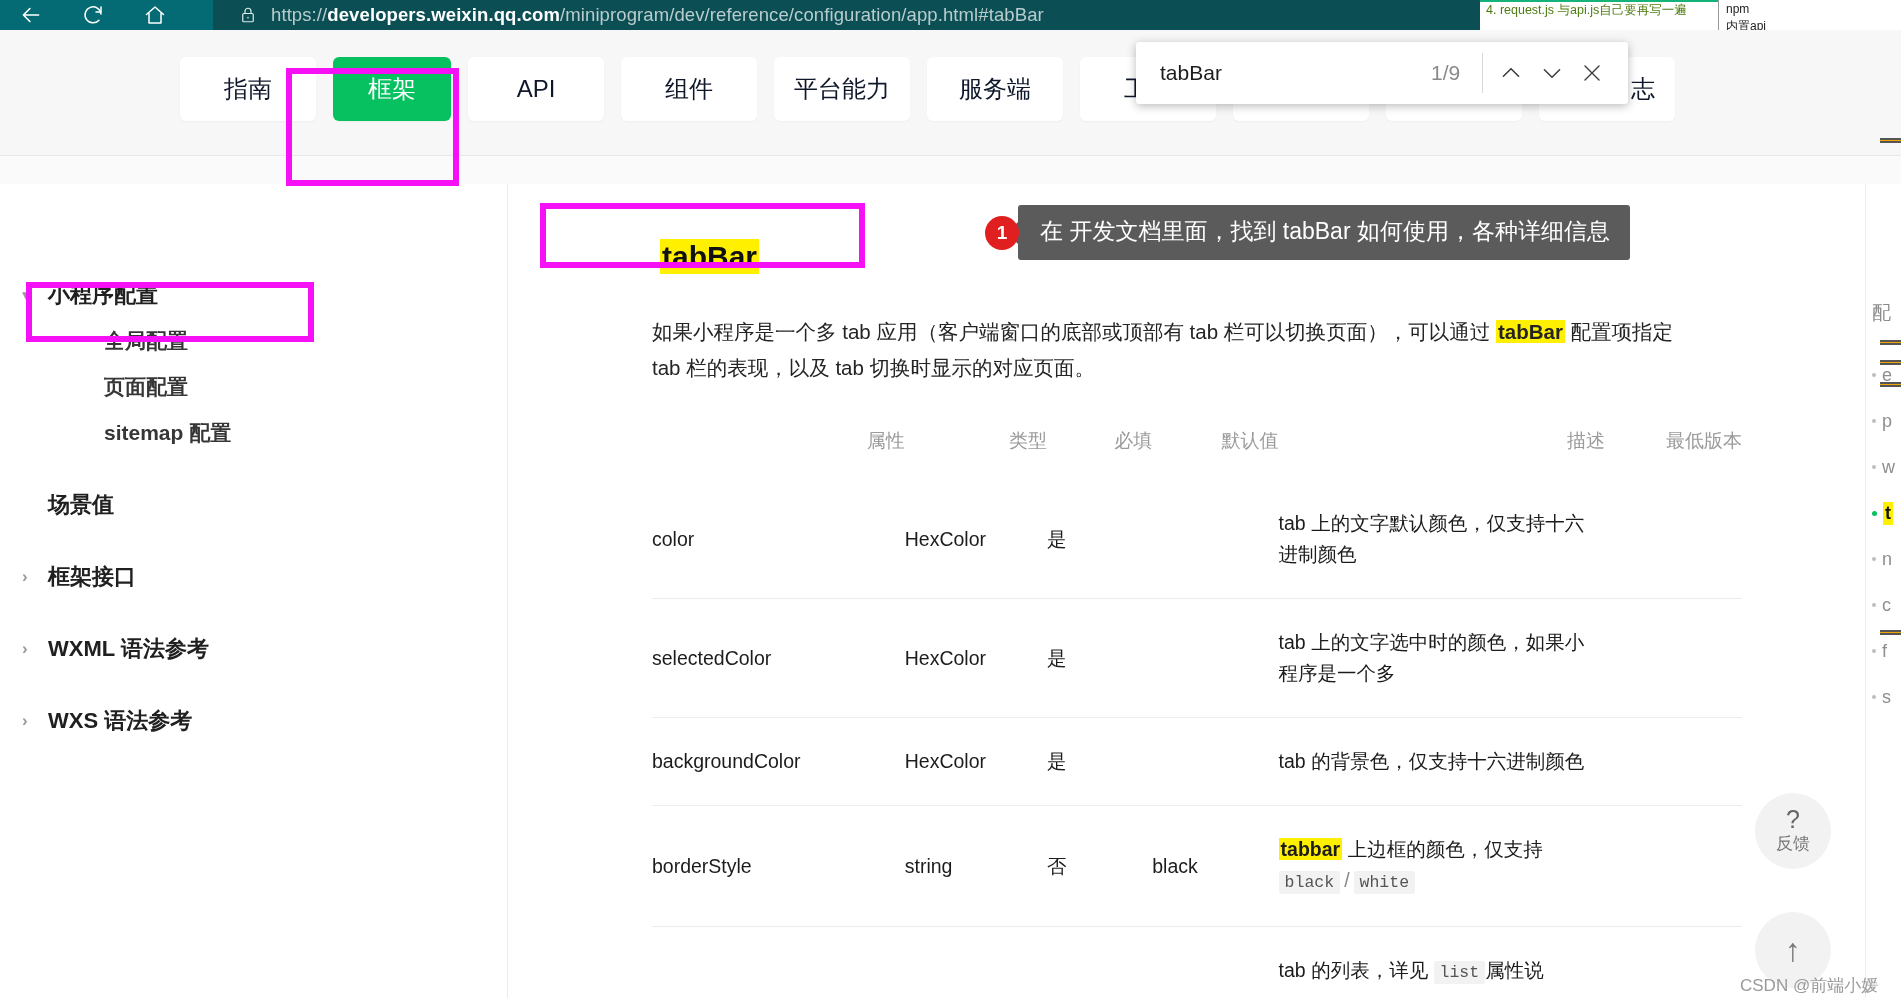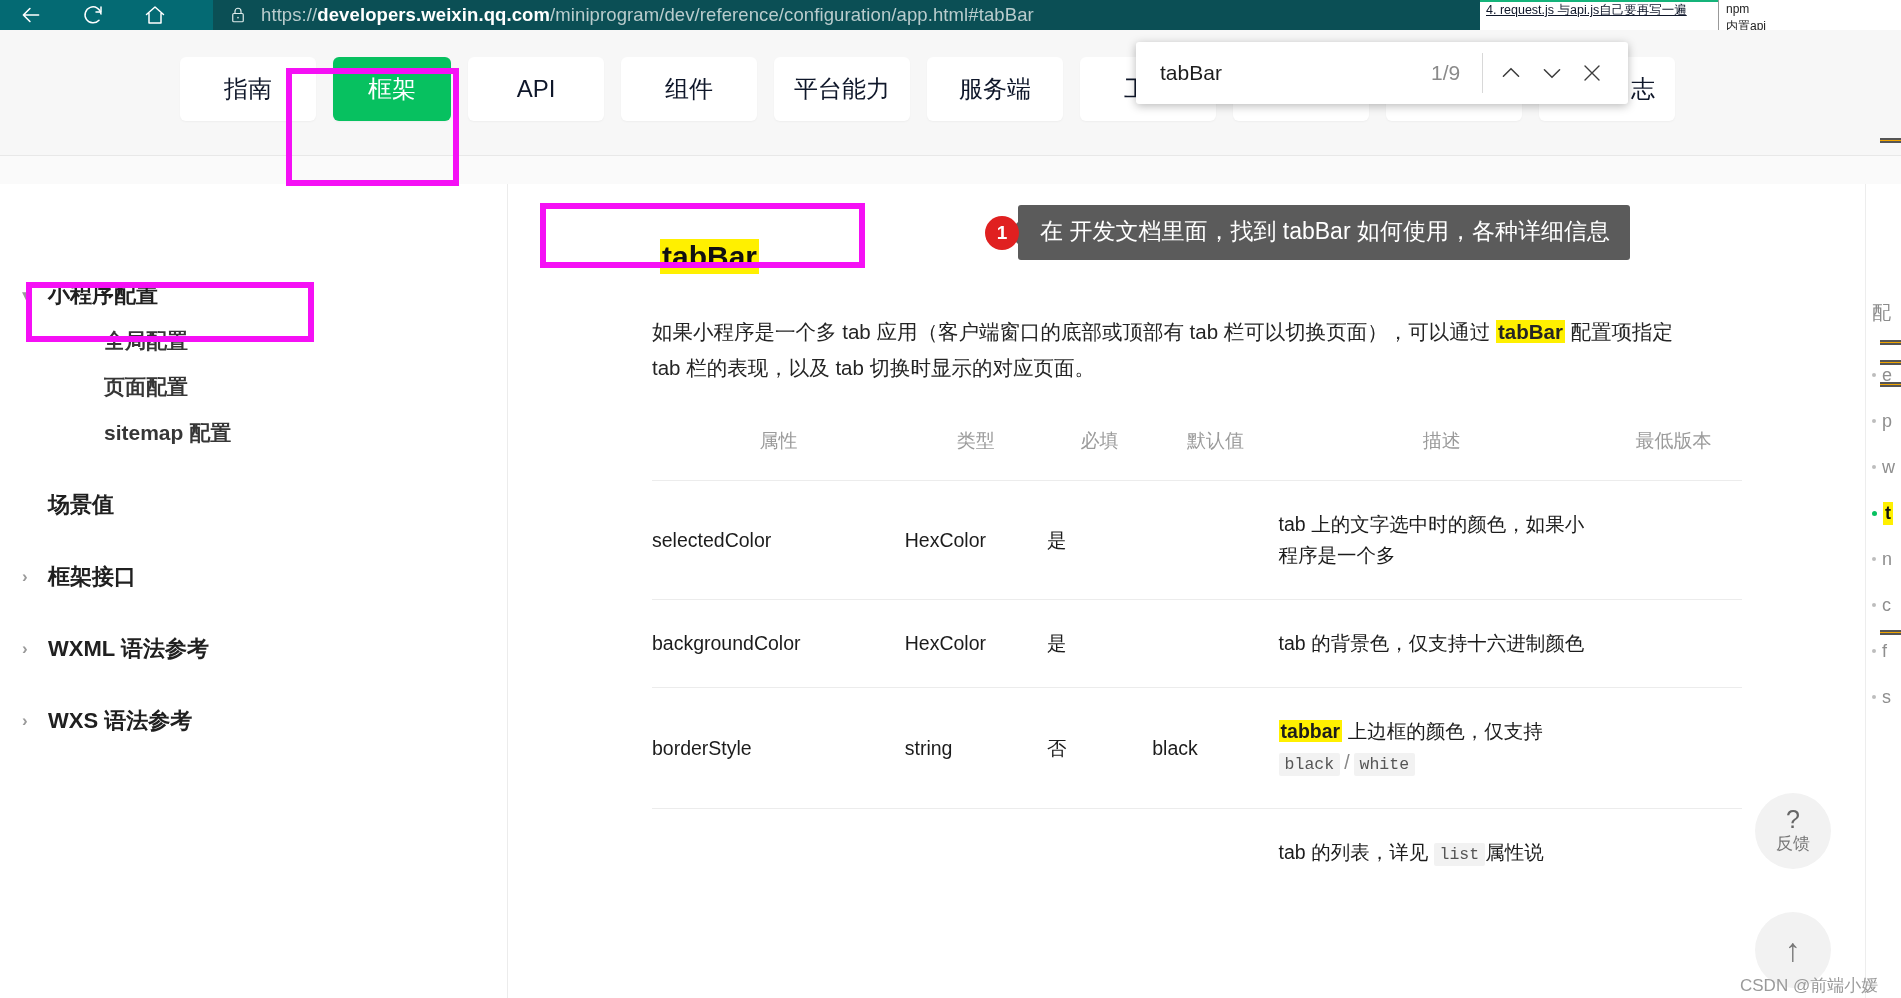--- a/index.html
+++ b/index.html
@@ -13,23 +13,22 @@
 
   
   .bg-window {
     position: absolute; top: 0; left: 1478px; width: 423px; height: 36px;
     background: #ffffff; display: flex; z-index: 1;
   }
   .bg-win-left {
     width: 240px; height: 100%;
     border: 2px solid #15b37a; border-right: none;
     background: #fff; padding: 1px 3px 0 6px;
-    font-size: 12.5px; color: #0f172a; line-height: 15px; overflow: hidden;
+    font-size: 12.5px; color: #4d7c0f; line-height: 15px; overflow: hidden;
     white-space: nowrap;
-    text-decoration: underline;
   }
   .bg-win-right {
     flex: 1; height: 100%; border-left: 1px solid #999;
     padding: 1px 0 0 7px; font-size: 12px; color: #222;
     line-height: 17px; background: #fff;
   }
 
   
   .chrome {
     position: absolute; top: 0; left: 0; width: 1480px; height: 30px;
@@ -40,21 +39,21 @@
     display: flex; align-items: center; gap: 0;
   }
   .cbtn {
     width: 62px; height: 30px; display: flex; align-items: center; justify-content: center;
     cursor: pointer;
   }
   .cbtn svg { display: block; }
   .urlbar {
     position: absolute; top: 0; left: 213px; right: 0; height: 30px;
     background: #0b4f55; display: flex; align-items: center;
-    padding-left: 16px; gap: 14px;
+    padding-left: 26px; gap: 14px;
   }
   .url-text {
     font-size: 18.5px; color: #cfdede; letter-spacing: .1px;
     white-space: nowrap; overflow: hidden;
   }
   .url-text b { color: #ffffff; font-weight: 700; }
   .url-text .dim { color: #b9cccd; font-weight: 400; }
 
   
   .page {
@@ -125,21 +124,21 @@
   }
   h1.doc-title .hl { background: #fff000; padding: 1px 2px; }
   .intro {
     font-size: 20.5px; line-height: 36px; color: #242424;
     margin-bottom: 42px; max-width: 1090px;
   }
   .intro .hl { background: #fff000; font-weight: 700; padding: 0 2px; }
 
   table.props { width: 1090px; border-collapse: collapse; }
   table.props th {
-    text-align: center; font-size: 19px; font-weight: 400; color: #9b9b9b;
+    text-align: right; font-size: 19px; font-weight: 400; color: #9b9b9b;
     padding: 0 0 26px 0; vertical-align: top;
   }
   table.props td {
     font-size: 19.5px; color: #1c1c1c; vertical-align: middle;
     padding: 28px 10px 28px 0; line-height: 31px;
     border-top: 1px solid #ececec;
   }
   table.props tr.first td { border-top: none; }
   .col-attr  { width: 240px; }
   .col-type  { width: 135px; margin-left: 35px; }
@@ -344,20 +343,28 @@
           <tr>
             <th class="col-attr">属性</th>
             <th class="col-type">类型</th>
             <th class="col-req">必填</th>
             <th class="col-def">默认值</th>
             <th class="col-desc">描述</th>
             <th class="col-ver">最低版本</th>
           </tr>
         </thead>
         <tbody>
+          <tr class="first">
+            <td class="col-attr">color</td>
+            <td class="col-type">HexColor</td>
+            <td class="col-req">是</td>
+            <td class="col-def"></td>
+            <td class="col-desc">tab 上的文字默认颜色，仅支持十六进制颜色</td>
+            <td class="col-ver"></td>
+          </tr>
           <tr>
             <td class="col-attr">selectedColor</td>
             <td class="col-type">HexColor</td>
             <td class="col-req">是</td>
             <td class="col-def"></td>
             <td class="col-desc">tab 上的文字选中时的颜色，如果小程序是一个多</td>
             <td class="col-ver"></td>
           </tr>
           <tr>
             <td class="col-attr">backgroundColor</td>

